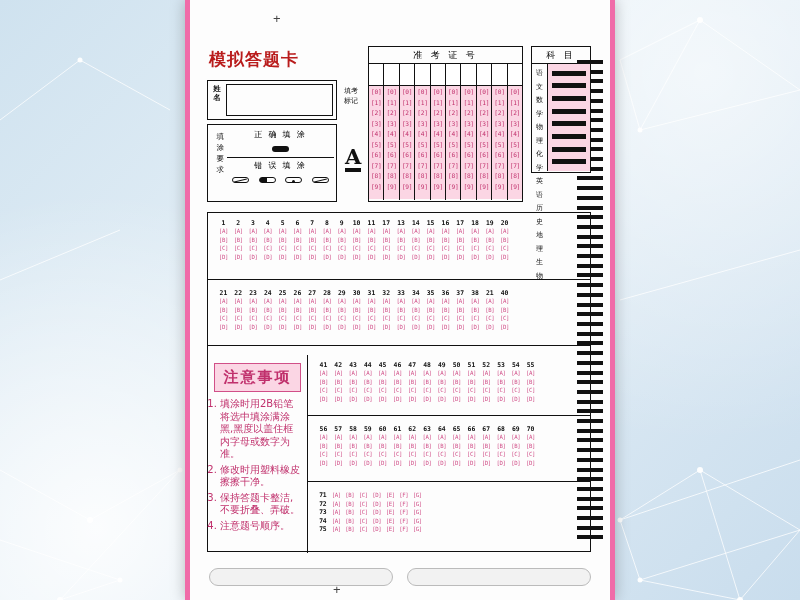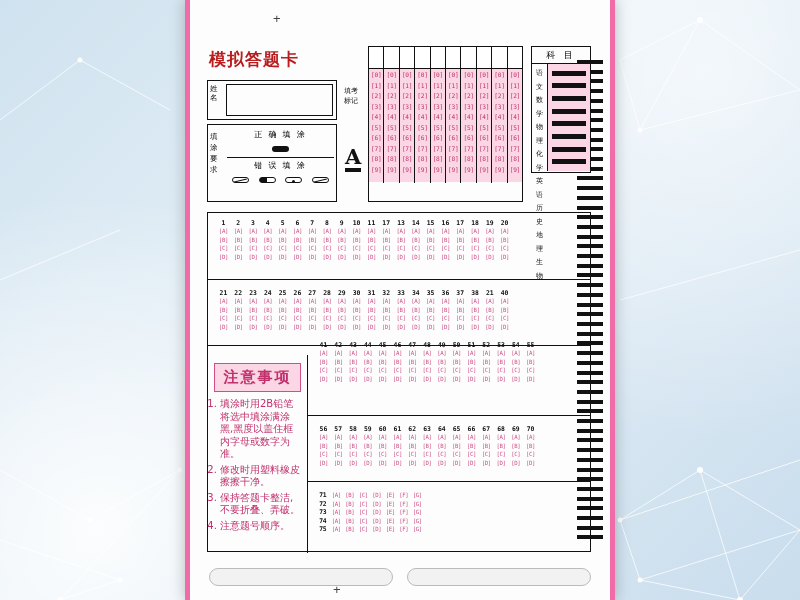--- a/index.html
+++ b/index.html
@@ -53,29 +53,29 @@
   #title {
     position:absolute; left:24px; top:48px;
     font-family:"DejaVu Sans", sans-serif;
     font-weight:bold; font-size:17px; color:#b91c1c; letter-spacing:1px;
   }
 
   
   #namebox { left:22px; top:80px; width:130px; height:40px; }
   #namebox .lbl {
     position:absolute; left:2px; top:3px; width:14px;
-    font-size:7.5px; line-height:9px; color:#111; text-align:left;
+    font-size:7.5px; line-height:9px; color:#111; text-align:center;font-weight:bold;
   }
   #namebox .field { position:absolute; left:18px; top:3px; right:3px; bottom:3px; border:1px solid #111; }
 
   
   #fillbox { left:22px; top:124px; width:130px; height:78px; }
   #fillbox .side {
     position:absolute; left:2px; top:6px; width:14px;
-    font-size:7.5px; line-height:11px; color:#111; text-align:left;
+    font-size:7.5px; line-height:11px; color:#111; text-align:right;
   }
   #fillbox .rows { position:absolute; left:19px; top:2px; right:2px; bottom:2px; }
   #fillbox .r { border-bottom:1px solid #111; }
   #fillbox .r.last { border-bottom:none; }
   #fillbox .cap { font-size:8px; text-align:center; padding:2px 0 1px; letter-spacing:2px; }
   #fillbox .marks { display:flex; justify-content:space-around; align-items:center; height:16px; }
   .ovalfill { width:17px; height:6px; border-radius:4px; background:#111; }
   .ovalx { width:17px; height:6px; border-radius:4px; border:1px solid #111; position:relative; }
   .ovalx:after{ content:""; position:absolute; left:1px; right:1px; top:2px; height:1px; background:#111; transform:rotate(-14deg);}
   .ovalhalf { width:17px; height:6px; border-radius:4px; border:1px solid #111; background:linear-gradient(90deg,#111 45%, #fff 45%); }
@@ -263,20 +263,21 @@
         </div>
       </div>
     </div>
 
     <div id="amark">
       <div class="a">A</div>
       <div class="bar"></div>
     </div>
 
     <div class="frame" id="examno">
+      <div class="hd">准 考 证 号</div>
       <div class="cells" id="examno-cells">
           <div class="col">
             <div class="topcell"></div>
             <div class="digits">
               <div class="d">[0]</div>
               <div class="d">[1]</div>
               <div class="d">[2]</div>
               <div class="d">[3]</div>
               <div class="d">[4]</div>
               <div class="d">[5]</div>
@@ -754,21 +755,21 @@
               </div>
               <div class="qrow">
                 <span>[D]</span>
                 <span>[D]</span>
                 <span>[D]</span>
                 <span>[D]</span>
                 <span>[D]</span>
               </div>
             </div>
           </div>
-          <div class="ansgroup" style="left: 108px; top: 128px;">
+          <div class="ansgroup" style="left: 108px; top: 148px;">
             <div class="qblock">
               <div class="qnums">
                 <span>41</span>
                 <span>42</span>
                 <span>43</span>
                 <span>44</span>
                 <span>45</span>
               </div>
               <div class="qrow">
                 <span>[A]</span>

